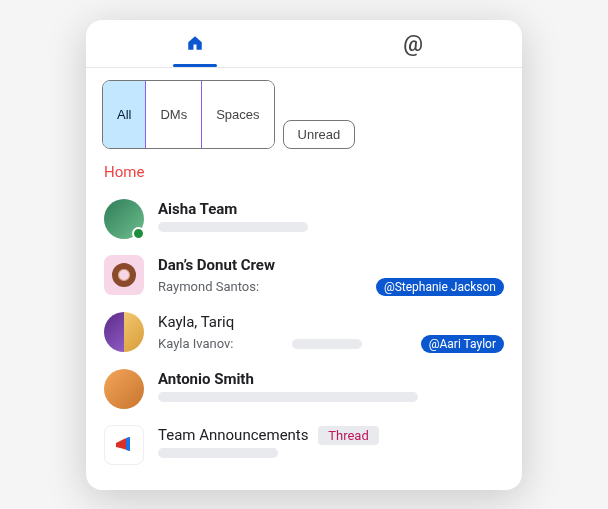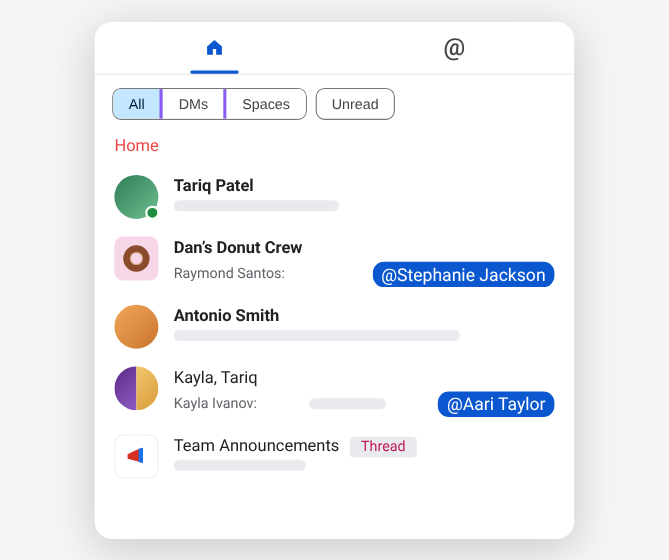--- a/index.html
+++ b/index.html
@@ -55,36 +55,37 @@
 }
 .seg {
   display: flex;
   border: 1px solid #747775;
   border-radius: 8px;
   overflow: hidden;
 }
 .seg button {
   background: #fff;
   border: none;
-  border-right: 3px solid #8b5cf6;
+  border-right: 1px solid #8b5cf6;
   padding: 6px 14px;
   font-size: 13px;
   color: #444;
   cursor: pointer;
 }
 .seg button:last-child { border-right: none; }
 .seg button.on { background: #c2e7ff; color: #001d35; }
 .pill {
   border: 1px solid #747775;
   border-radius: 8px;
   background: #fff;
   padding: 6px 14px;
   font-size: 13px;
   color: #444;
   cursor: pointer;
+  margin-top: 40px;
 }
 .section-title {
   padding: 6px 18px 10px;
   font-size: 15px;
   color: #ef4444;
 }
 .list { padding: 0 8px; overflow: hidden; }
 .row {
   display: flex;
   align-items: flex-start;
@@ -149,21 +150,21 @@
 .grey-bar {
   height: 10px;
   background: #e8eaed;
   border-radius: 5px;
 }
 .mention {
   background: #0b57d0;
   color: #fff;
   padding: 2px 8px;
   border-radius: 10px;
-  font-size: 16px;
+  font-size: 12px;
   display: inline-block;
 }
 .thread-badge {
   background: #e8eaed;
   color: #be185d;
   padding: 2px 10px;
   border-radius: 4px;
   font-size: 13px;
   margin-left: 6px;
 }
@@ -195,62 +196,62 @@
 
   <div class="section-title">Home</div>
 
   <div class="list">
 
     <div class="row">
       <div class="avatar" style="background:linear-gradient(135deg,#2e7d58,#6fbf8f);">
         <div class="presence"></div>
       </div>
       <div class="content">
-        <div class="name bold">Tariq Patel</div>
+        <div class="name bold">Aisha Team</div>
         <div class="sub">
             <div class="grey-bar" style="width:150px;"></div>
           </div>
       </div>
     </div>
 
     <div class="row">
       <div class="avatar square donut">
         <div class="donut-ring"></div>
       </div>
       <div class="content">
         <div class="name bold">Dan’s Donut Crew</div>
         <div class="sub">
           <span>Raymond Santos:</span>
           <span class="mention">@Stephanie Jackson</span>
         </div>
-      </div>
-    </div>
-
-    <div class="row">
-      <div class="avatar" style="background:linear-gradient(135deg,#f2a65a,#c9752e);"></div>
-      <div class="content">
-        <div class="name bold">Antonio Smith</div>
-        <div class="sub">
-            <div class="grey-bar" style="width:260px;"></div>
-          </div>
       </div>
     </div>
 
     <div class="row">
       <div class="avatar split">
         <div class="half l"></div>
           <div class="half r"></div>
       </div>
       <div class="content">
         <div class="name">Kayla, Tariq</div>
         <div class="sub">
           <span>Kayla Ivanov:</span>
           <div class="grey-bar" style="width:70px;"></div>
           <span class="mention">@Aari Taylor</span>
         </div>
+      </div>
+    </div>
+
+    <div class="row">
+      <div class="avatar" style="background:linear-gradient(135deg,#f2a65a,#c9752e);"></div>
+      <div class="content">
+        <div class="name bold">Antonio Smith</div>
+        <div class="sub">
+            <div class="grey-bar" style="width:260px;"></div>
+          </div>
       </div>
     </div>
 
     <div class="row">
       <div class="avatar square horn">
         <svg width="24" height="24" viewBox="0 0 24 24">
           <path d="M4 10 L12 6 L18 4 L18 18 L12 16 L4 14 Z" fill="#d93025"></path>
           <path d="M14 5 L18 4 L18 18 L14 17 Z" fill="#1a73e8"></path>
         </svg>
       </div>

